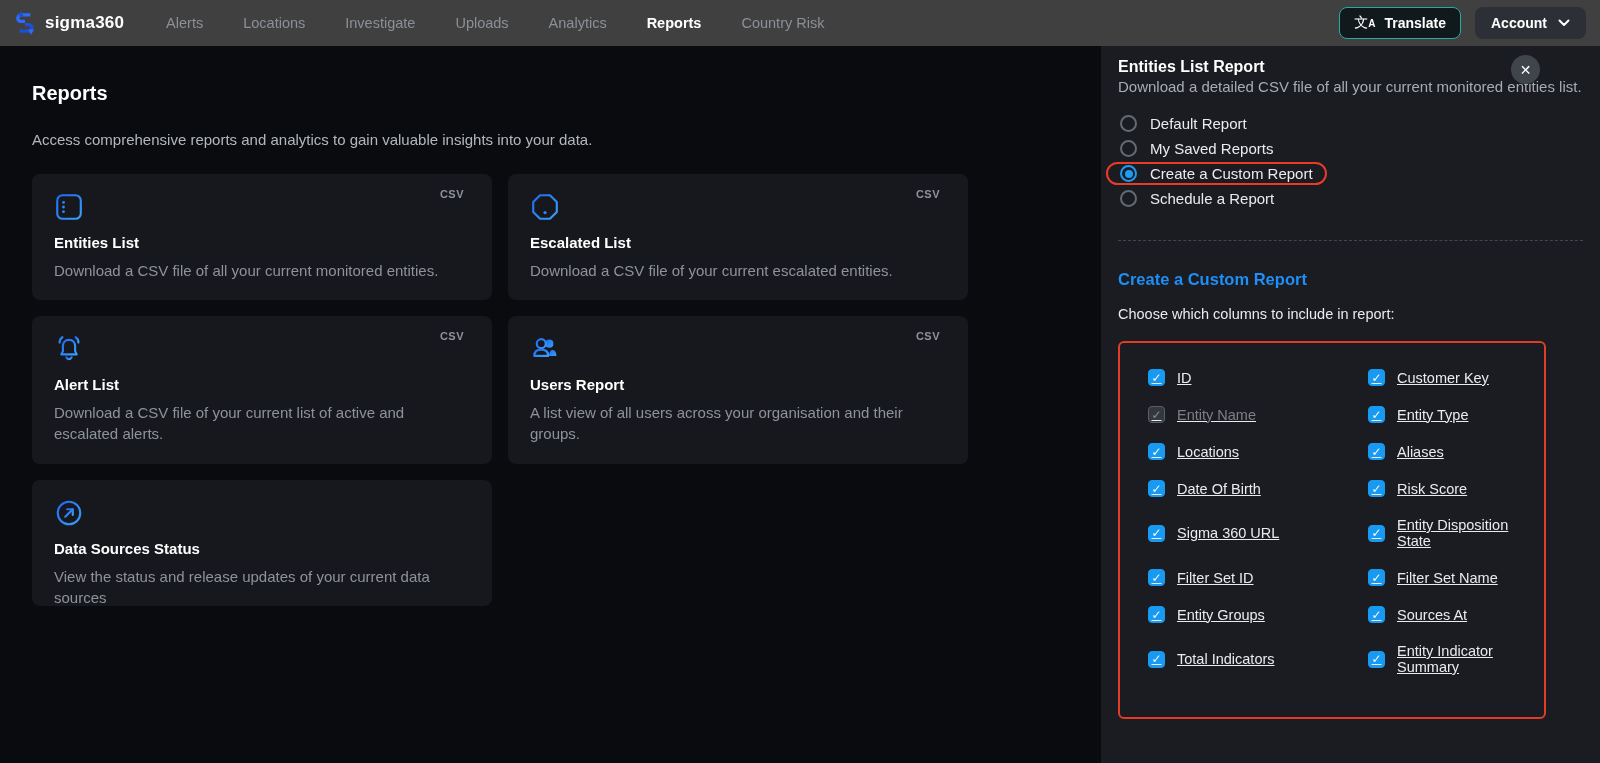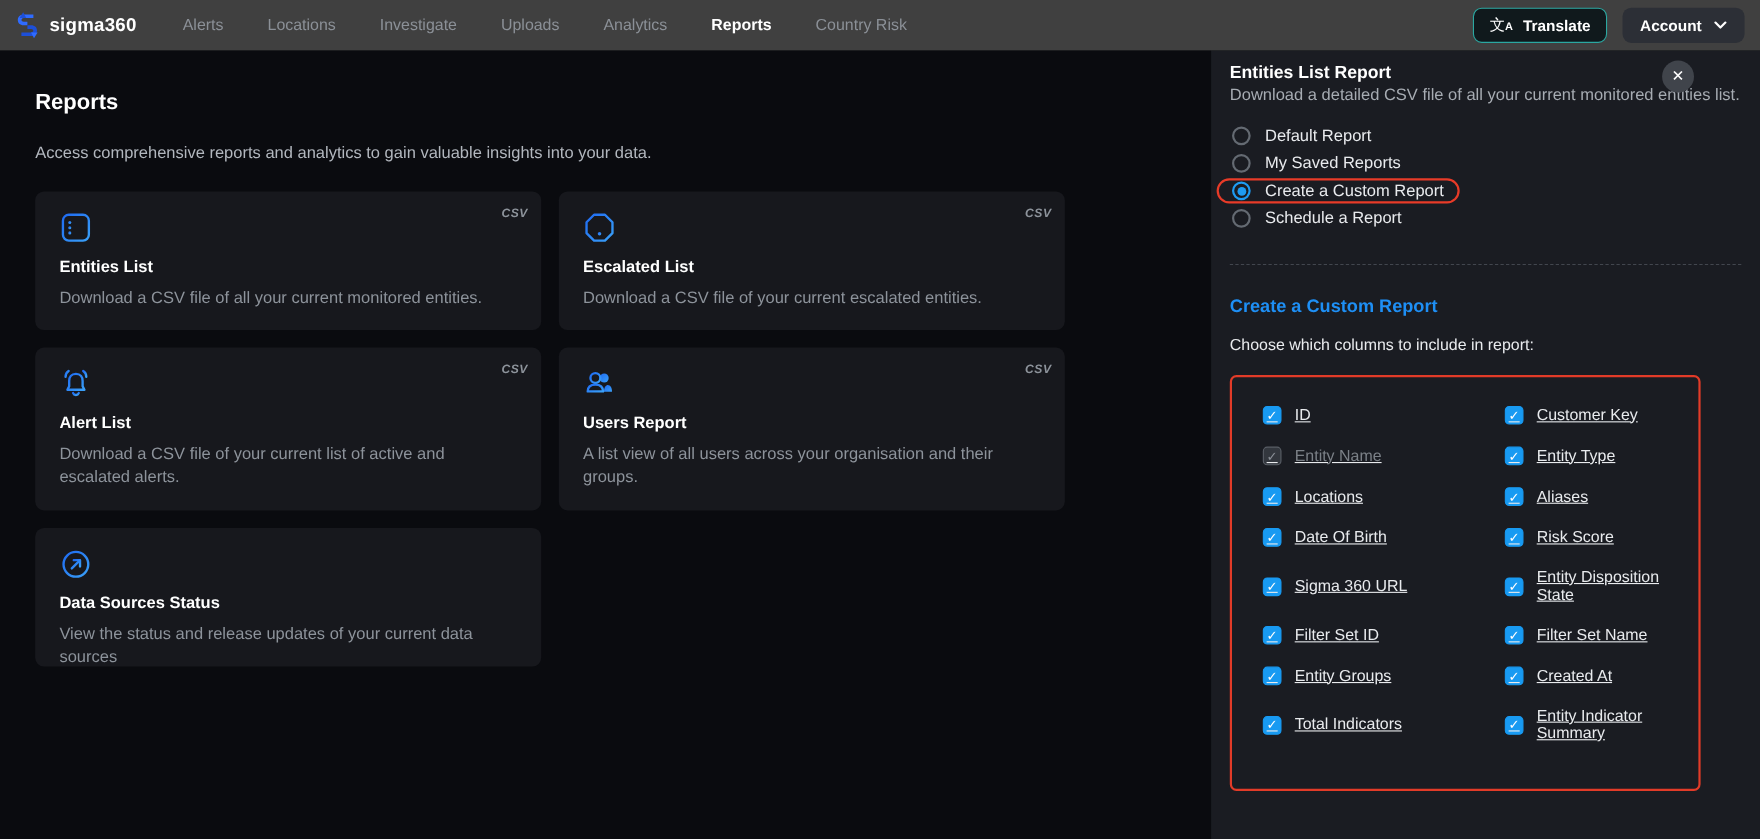--- a/index.html
+++ b/index.html
@@ -26,22 +26,22 @@
   
   .content { display:flex; height:717px; }
   .main { flex:1; background:#0a0b0f; padding:36px 0 0 32px; }
   .page-title { font-size:20px; font-weight:700; color:#fff; }
   .page-subtitle { margin-top:26px; font-size:15px; color:#b2b7be; }
 
   
   .cards { margin-top:26px; display:grid; grid-template-columns:460px 460px; gap:16px; }
   .card { background:#17181d; border-radius:8px; padding:18px 22px; position:relative; cursor:pointer; }
   .card.h1 { height:126px; } .card.h2 { height:148px; }
-  .badge { position:absolute; top:14px; right:12px; font-size:11px; font-weight:700;
-    color:#8d939b; letter-spacing:.5px;font-style:italic; }
+  .badge { position:absolute; top:14px; right:28px; font-size:11px; font-weight:700;
+    color:#8d939b; letter-spacing:.5px; }
   .card-icon { width:30px; height:30px; display:block; }
   .card-title { margin-top:12px; font-size:15px; font-weight:700; color:#fff; }
   .card-desc { margin-top:9px; font-size:15px; color:#8d939b; line-height:1.42; max-width:422px; }
 
   
   .panel { width:499px; background:#1a1c22; position:relative; padding:12px 17px 0 17px; }
   .panel-title { font-size:16px; font-weight:700; color:#fff; }
   .close-btn { position:absolute; top:9px; right:60px; width:29px; height:29px; border-radius:50%;
     background:#40444b; color:#fff; display:flex; align-items:center; justify-content:center;
     font-size:14px; cursor:pointer; }
@@ -273,21 +273,21 @@
       <div class="chk-item checked">
         <span class="chk"></span>
         <span class="chk-label">Filter Set Name</span>
       </div>
       <div class="chk-item checked">
         <span class="chk"></span>
         <span class="chk-label">Entity Groups</span>
       </div>
       <div class="chk-item checked">
         <span class="chk"></span>
-        <span class="chk-label">Created At</span>
+        <span class="chk-label">Sources At</span>
       </div>
       <div class="chk-item checked">
         <span class="chk"></span>
         <span class="chk-label">Total Indicators</span>
       </div>
       <div class="chk-item checked">
         <span class="chk"></span>
         <span class="chk-label">Entity Indicator Summary</span>
       </div>
     </div>

